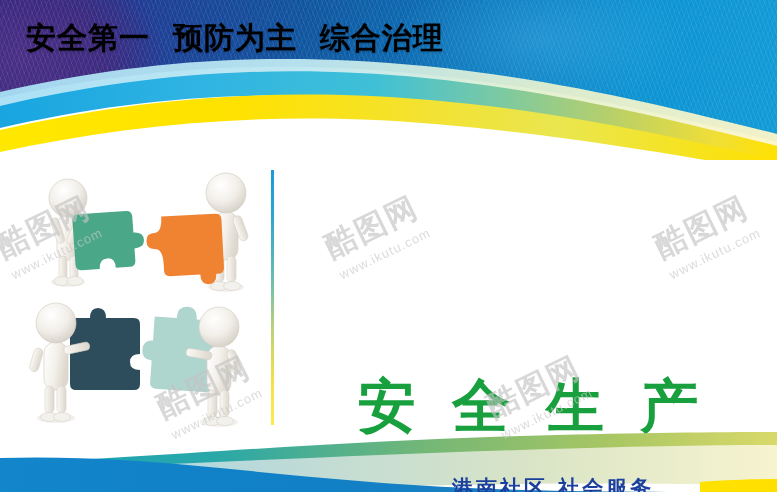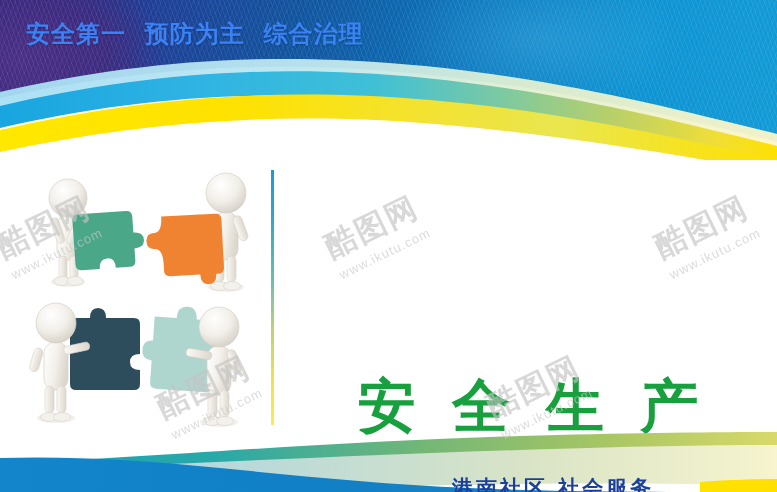--- a/index.html
+++ b/index.html
@@ -62,22 +62,22 @@
   .arc2{left:-200px;top:-150px;width:700px;height:420px;transform:rotate(11deg);border-color:rgba(150,205,255,0.22) transparent transparent transparent;}
   .arc3{left:-250px;top:-195px;width:780px;height:470px;transform:rotate(5deg);border-color:rgba(150,205,255,0.18) transparent transparent transparent;}
   .glow{
     position:absolute;left:330px;top:-60px;width:420px;height:200px;
     background:radial-gradient(ellipse 210px 100px at 50% 50%,
       rgba(90,190,240,0.30) 0%, rgba(90,190,240,0) 70%);
   }
 
   .banner-title{
     position:absolute;left:26px;top:18px;
-    color:#3b82f6;
-    font-size:24px;
+    color:#000000;
+    font-size:30px;
     font-weight:bold;
     letter-spacing:1px;
     white-space:pre;
     text-shadow:0 1px 2px rgba(0,0,0,.25);
     font-family:"DejaVu Sans","Liberation Sans",sans-serif;
   }
 
   
   .wave{position:absolute;left:0;top:0;width:777px;height:175px;}
 

